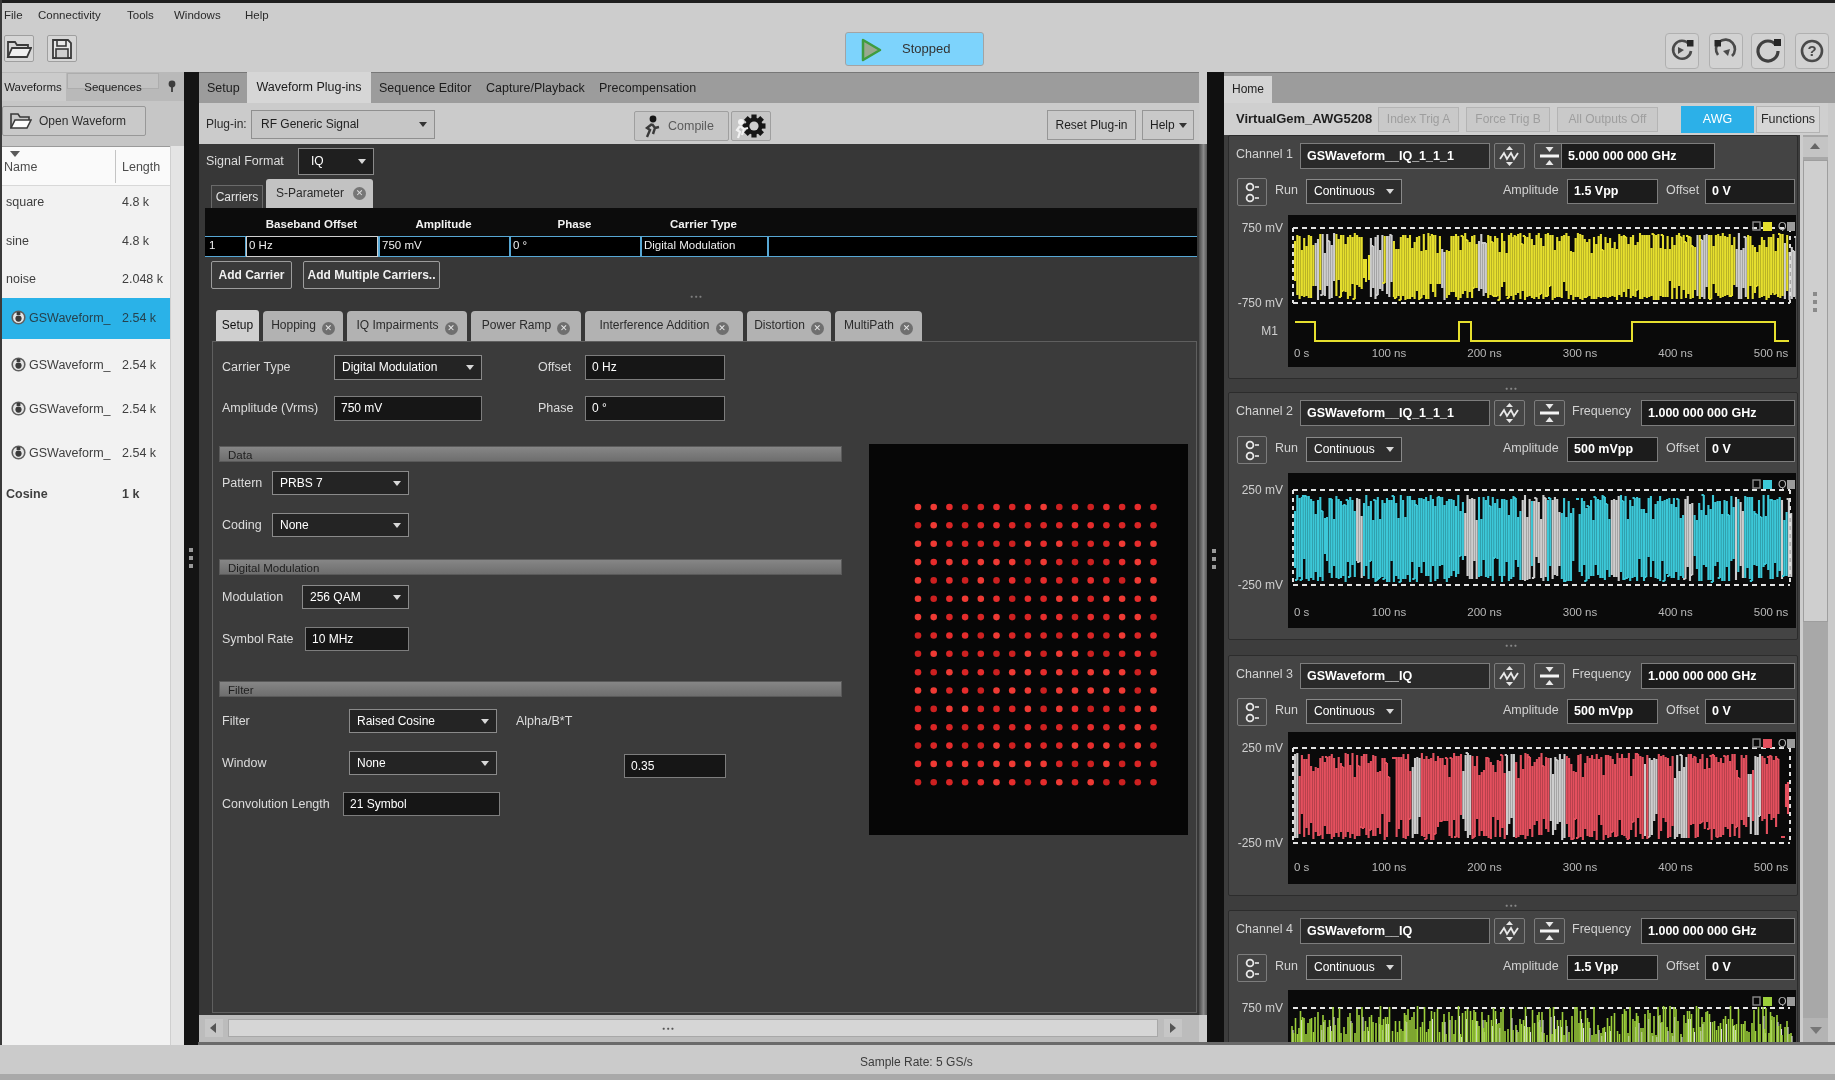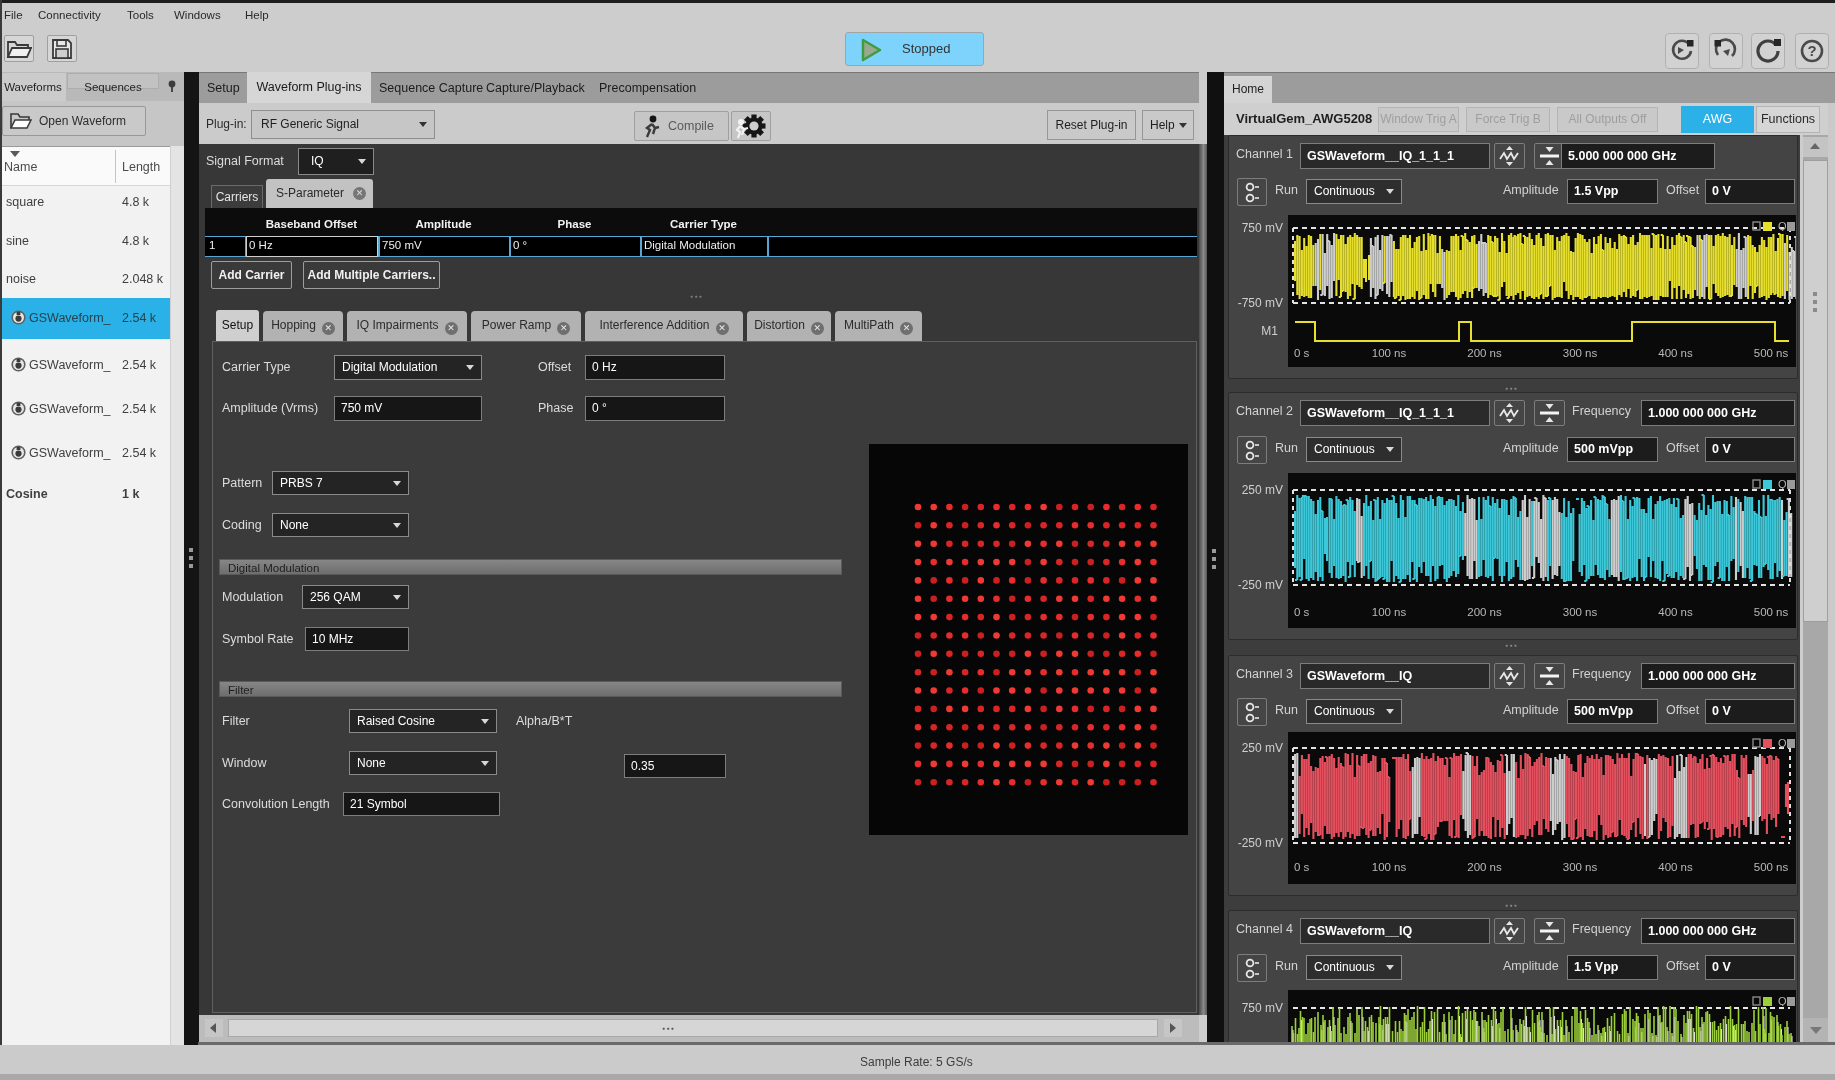--- a/index.html
+++ b/index.html
@@ -118,21 +118,21 @@
 <div style="left:122px;top:488px;font-size:12.5px;color:#3f3f3f;font-weight:700;white-space:nowrap;line-height:1;">1 k</div>
 <div style="left:170px;top:146px;width:14px;height:899px;background:#e4e4e4;border-left:1px solid #cfcfcf;"></div>
 <div style="left:184px;top:72px;width:15px;height:973px;background:#141414;"></div>
 <div style="left:189px;top:548px;width:4px;height:4px;background:#9a9a9a;"></div>
 <div style="left:189px;top:556px;width:4px;height:4px;background:#9a9a9a;"></div>
 <div style="left:189px;top:564px;width:4px;height:4px;background:#9a9a9a;"></div>
 <div style="left:199px;top:72px;width:1000px;height:973px;background:#373737;"></div>
 <div style="left:199px;top:72px;width:1000px;height:31px;background:#9c9c9c;border-top:1px solid #777;"></div>
 <div style="left:207px;top:82px;font-size:12.5px;color:#1c1c1c;font-weight:400;white-space:nowrap;line-height:1;">Setup</div>
 <div style="left:247px;top:72px;width:124px;height:31px;background:#d6d6d6;color:#1a1a1a;font-size:12.5px;line-height:31px;text-align:center;">Waveform Plug-ins</div>
-<div style="left:379px;top:82px;font-size:12.5px;color:#1c1c1c;font-weight:400;white-space:nowrap;line-height:1;">Sequence Capture</div>
+<div style="left:379px;top:82px;font-size:12.5px;color:#1c1c1c;font-weight:400;white-space:nowrap;line-height:1;">Sequence Editor</div>
 <div style="left:486px;top:82px;font-size:12.5px;color:#1c1c1c;font-weight:400;white-space:nowrap;line-height:1;">Capture/Playback</div>
 <div style="left:599px;top:82px;font-size:12.5px;color:#1c1c1c;font-weight:400;white-space:nowrap;line-height:1;">Precompensation</div>
 <div style="left:199px;top:103px;width:1000px;height:41px;background:#cbcbcb;"></div>
 <div style="left:206px;top:118px;font-size:12px;color:#2a2a2a;font-weight:400;white-space:nowrap;line-height:1;">Plug-in:</div>
 <div style="left:251px;top:110px;width:184px;height:29px;background:#c6c6c6;border:1px solid #8f8f8f;color:#1f1f1f;font-size:12px;">
       <span style="position:absolute;left:9px;top:0;line-height:27px;">RF Generic Signal</span>
       <span style="position:absolute;right:7px;top:11px;width:0;height:0;border-left:4px solid transparent;border-right:4px solid transparent;border-top:5px solid #333;"></span>
     </div>
 <div style="left:634px;top:111px;width:95px;height:30px;background:#c6c6c6;border:1px solid #9f9f9f;border-radius:2px;">
       <div style="left:6px;top:3px;"><svg width="20" height="24">
@@ -207,20 +207,21 @@
 <div style="left:334px;top:355px;width:148px;height:25px;background:#242424;border:1px solid #8a8a8a;color:#fff;font-size:12px;">
       <span style="position:absolute;left:7px;top:0;line-height:23px;">Digital Modulation</span>
       <span style="position:absolute;right:7px;top:9px;width:0;height:0;border-left:4px solid transparent;border-right:4px solid transparent;border-top:5px solid #d8d8d8;"></span>
     </div>
 <div style="left:538px;top:361px;font-size:12.5px;color:#dcdcdc;font-weight:400;white-space:nowrap;line-height:1;">Offset</div>
 <div style="left:585px;top:355px;width:140px;height:25px;background:#161616;border:1px solid #7d7d7d;color:#fff;font-size:12px;font-weight:400;line-height:23px;padding-left:6px;white-space:nowrap;overflow:hidden;">0 Hz</div>
 <div style="left:222px;top:402px;font-size:12.5px;color:#dcdcdc;font-weight:400;white-space:nowrap;line-height:1;">Amplitude (Vrms)</div>
 <div style="left:334px;top:396px;width:148px;height:25px;background:#161616;border:1px solid #7d7d7d;color:#fff;font-size:12px;font-weight:400;line-height:23px;padding-left:6px;white-space:nowrap;overflow:hidden;">750 mV</div>
 <div style="left:538px;top:402px;font-size:12.5px;color:#dcdcdc;font-weight:400;white-space:nowrap;line-height:1;">Phase</div>
 <div style="left:585px;top:396px;width:140px;height:25px;background:#161616;border:1px solid #7d7d7d;color:#fff;font-size:12px;font-weight:400;line-height:23px;padding-left:6px;white-space:nowrap;overflow:hidden;">0 °</div>
+<div style="left:219px;top:446px;width:623px;height:16px;background:linear-gradient(#868686,#6e6e6e);color:#1e1e1e;font-size:11.5px;line-height:16px;padding-left:8px;border:1px solid #5a5a5a;">Data</div>
 <div style="left:222px;top:477px;font-size:12.5px;color:#dcdcdc;font-weight:400;white-space:nowrap;line-height:1;">Pattern</div>
 <div style="left:272px;top:471px;width:137px;height:24px;background:#242424;border:1px solid #8a8a8a;color:#fff;font-size:12px;">
       <span style="position:absolute;left:7px;top:0;line-height:22px;">PRBS 7</span>
       <span style="position:absolute;right:7px;top:9px;width:0;height:0;border-left:4px solid transparent;border-right:4px solid transparent;border-top:5px solid #d8d8d8;"></span>
     </div>
 <div style="left:222px;top:519px;font-size:12.5px;color:#dcdcdc;font-weight:400;white-space:nowrap;line-height:1;">Coding</div>
 <div style="left:272px;top:513px;width:137px;height:24px;background:#242424;border:1px solid #8a8a8a;color:#fff;font-size:12px;">
       <span style="position:absolute;left:7px;top:0;line-height:22px;">None</span>
       <span style="position:absolute;right:7px;top:9px;width:0;height:0;border-left:4px solid transparent;border-right:4px solid transparent;border-top:5px solid #d8d8d8;"></span>
     </div>
@@ -517,21 +518,21 @@
 <div style="left:1199px;top:144px;width:9px;height:871px;background:linear-gradient(90deg,#4a4a4a,#8a8a8a 50%,#4a4a4a);"></div>
 <div style="left:1207px;top:72px;width:17px;height:973px;background:#101010;"></div>
 <div style="left:1212px;top:549px;width:4px;height:4px;background:#9a9a9a;"></div>
 <div style="left:1212px;top:557px;width:4px;height:4px;background:#9a9a9a;"></div>
 <div style="left:1212px;top:565px;width:4px;height:4px;background:#9a9a9a;"></div>
 <div style="left:1224px;top:72px;width:611px;height:1008px;background:#cdcdcd;"></div>
 <div style="left:1224px;top:72px;width:611px;height:31px;background:#9c9c9c;border-top:1px solid #777;"></div>
 <div style="left:1224px;top:76px;width:48px;height:27px;background:#d4d4d4;color:#222;font-size:12px;line-height:27px;text-align:center;">Home</div>
 <div style="left:1224px;top:103px;width:611px;height:32px;background:#cfcfcf;"></div>
 <div style="left:1236px;top:112px;font-size:13px;color:#1f1f1f;font-weight:700;white-space:nowrap;line-height:1;">VirtualGem_AWG5208</div>
-<div style="left:1378px;top:107px;width:81px;height:25px;background:#c9c9c9;border:1px solid #b4b4b4;color:#9e9e9e;font-size:12px;line-height:23px;text-align:center;">Window Trig A</div>
+<div style="left:1378px;top:107px;width:81px;height:25px;background:#c9c9c9;border:1px solid #b4b4b4;color:#9e9e9e;font-size:12px;line-height:23px;text-align:center;">Index Trig A</div>
 <div style="left:1466px;top:107px;width:84px;height:25px;background:#c9c9c9;border:1px solid #b4b4b4;color:#9e9e9e;font-size:12px;line-height:23px;text-align:center;">Force Trig B</div>
 <div style="left:1557px;top:107px;width:101px;height:25px;background:#c9c9c9;border:1px solid #b4b4b4;color:#9e9e9e;font-size:12px;line-height:23px;text-align:center;">All Outputs Off</div>
 <div style="left:1681px;top:106px;width:73px;height:27px;background:#2cb0e8;color:#fff;font-size:12.5px;line-height:27px;text-align:center;">AWG</div>
 <div style="left:1756px;top:106px;width:64px;height:27px;background:#d6d6d6;border:1px solid #b4b4b4;color:#2a2a2a;font-size:12.5px;line-height:25px;text-align:center;">Functions</div>
 <div style="left:1224px;top:135px;width:576px;height:945px;background:#3d3d3d;"></div>
 <div style="left:1228px;top:135px;width:570px;height:244px;background:#444444;border:1px solid #2c2c2c;border-radius:2px;"></div>
 <div style="left:1236px;top:148px;font-size:12.5px;color:#d2d2d2;font-weight:400;white-space:nowrap;line-height:1;">Channel 1</div>
 <div style="left:1300px;top:143px;width:190px;height:26px;background:#2a2a2a;border:1px solid #7d7d7d;color:#fff;font-size:12.5px;font-weight:700;line-height:24px;padding-left:6px;white-space:nowrap;overflow:hidden;">GSWaveform__IQ_1_1_1</div>
 <div style="left:1494px;top:143px;width:31px;height:26px;background:#454545;border:1px solid #7d7d7d;border-radius:2px;">
       <div style="left:0px;top:0px;"><svg width="29" height="24">

